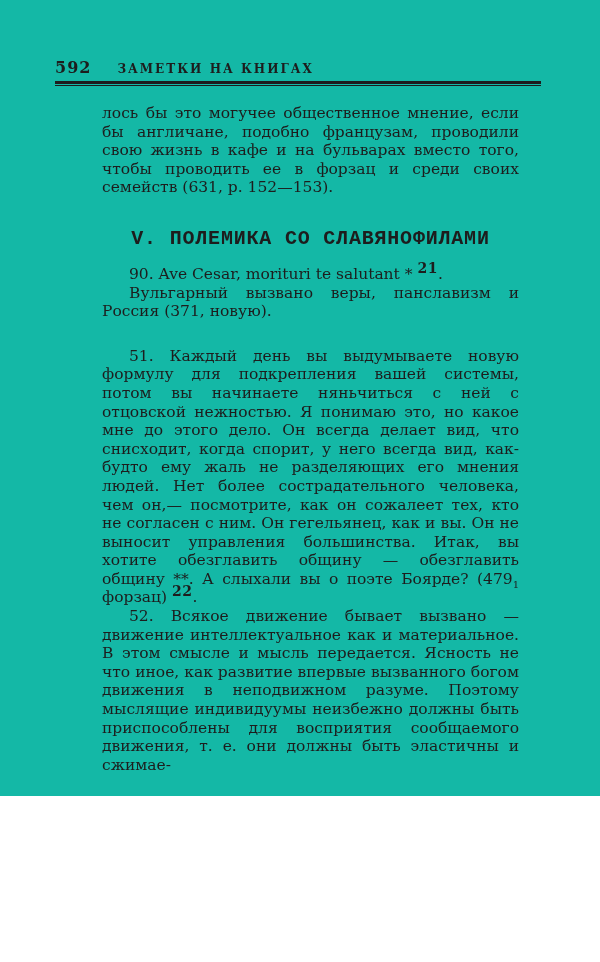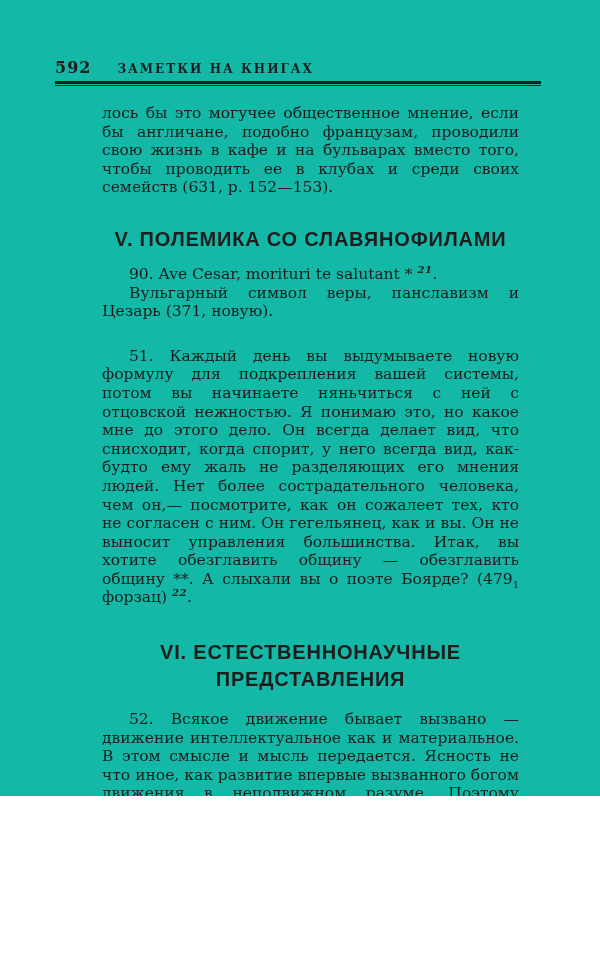--- a/index.html
+++ b/index.html
@@ -22,69 +22,65 @@
   
   .body-col{
     position:absolute;left:102px;top:104px;width:417px;
     font-size:15.5px;line-height:18.6px;
     text-align:justify;
   }
   .para{margin:0;text-indent:27px;}
   .para.no-indent{text-indent:0;}
   .para-gap{margin-top:26px;}
   .section-heading{
-    font-family:Liberation Sans, sans-serif;
+    font-family:Liberation Mono, monospace;
     font-weight:bold;font-size:20px;letter-spacing:0.8px;
     line-height:24px;text-align:center;text-indent:0;
     margin:30px 0 14px 0;
   }
   .section-heading.two-line{line-height:27px;margin:32px 0 17px 0;}
   .hl{display:block;}
   
   .footnotes{
     position:absolute;left:57px;top:836px;width:486px;
     font-size:13.5px;line-height:17px;text-align:justify;
   }
   .fn-rule{width:40px;height:1.5px;background:#1d1d1d;margin:0 0 7px 0;}
   .fn{margin:0;text-indent:30px;}
   
   .it{}
-  sup{font-size:10px;line-height:0;font-weight:bold;letter-spacing:0.5px;font-style:italic;}
+  sup{font-size:14px;line-height:0;font-weight:bold;letter-spacing:0.5px;}
   sub{font-size:10px;line-height:0;}
 </style>
 </head>
 <body>
 
 <div class="page">
 
   <header class="running-head">
     <div class="rh-line">
       <span class="page-num">592</span>
       <span class="rh-title">ЗАМЕТКИ НА КНИГАХ</span>
     </div>
     <div class="rule-double">
       <div class="rule-thick"></div>
       <div class="rule-thin"></div>
     </div>
   </header>
 
   <main class="body-col">
-    <p class="para no-indent"><span>лось бы это могучее общественное мнение, если бы англичане, подобно французам, проводили свою жизнь в кафе и на бульварах вместо того, чтобы проводить ее в клубах и среди своих семейств </span><span class="it">(631, p. 152—153)</span><span>.</span></p>
+    <p class="para no-indent"><span>лось бы это могучее общественное мнение, если бы англичане, подобно французам, проводили свою жизнь в кафе и на бульварах вместо того, чтобы проводить ее в форзац и среди своих семейств </span><span class="it">(631, p. 152—153)</span><span>.</span></p>
 
     <h2 class="section-heading">V. ПОЛЕМИКА СО СЛАВЯНОФИЛАМИ</h2>
 
     <p class="para"><span>90. Ave Cesar, morituri te salutant * </span><sup>21</sup><span>.</span></p>
-    <p class="para"><span>Вульгарный символ веры, панславизм и Цезарь </span><span class="it">(371, новую)</span><span>.</span></p>
+    <p class="para"><span>Вульгарный вызвано веры, панславизм и Россия </span><span class="it">(371, новую)</span><span>.</span></p>
 
     <p class="para para-gap"><span>51. Каждый день вы выдумываете новую формулу для подкрепления вашей системы, потом вы начинаете няньчиться с ней с отцовской нежностью. Я понимаю это, но какое мне до этого дело. Он всегда делает вид, что снисходит, когда спорит, у него всегда вид, как-будто ему жаль не разделяющих его мнения людей. Нет более сострадательного человека, чем он,— посмотрите, как он сожалеет тех, кто не согласен с ним. Он гегельянец, как и вы. Он не выносит управления большинства. Итак, вы хотите обезглавить общину — </span><span class="it">обезглавить общину</span><span> **. А слыхали вы о поэте Боярде? </span><span class="it">(479</span><sub class="it">1</sub><span class="it"> форзац)</span><span> </span><sup>22</sup><span>.</span></p>
 
-    <h2 class="section-heading two-line">
-      <span class="hl">VI. ЕСТЕСТВЕННОНАУЧНЫЕ</span>
-      <span class="hl">ПРЕДСТАВЛЕНИЯ</span>
-    </h2>
 
     <p class="para"><span>52. Всякое движение бывает вызвано — движение интеллектуальное как и материальное. В этом смысле и мысль передается. Ясность не что иное, как развитие впервые вызванного богом движения в неподвижном разуме. Поэтому мыслящие индивидуумы неизбежно должны быть приспособлены для восприятия сообщаемого движения, т. е. они должны быть эластичны и сжимае-</span></p>
   </main>
 
   <footer class="footnotes">
     <div class="fn-rule"></div>
     <p class="fn"><span>* Радуйся, Цезарь, идущие на смерть приветствуют тебя! </span><span class="it">(лат.)</span><span>.</span></p>
     <p class="fn"><span>** В мыслящие — по-русски.</span></p>
   </footer>
 

